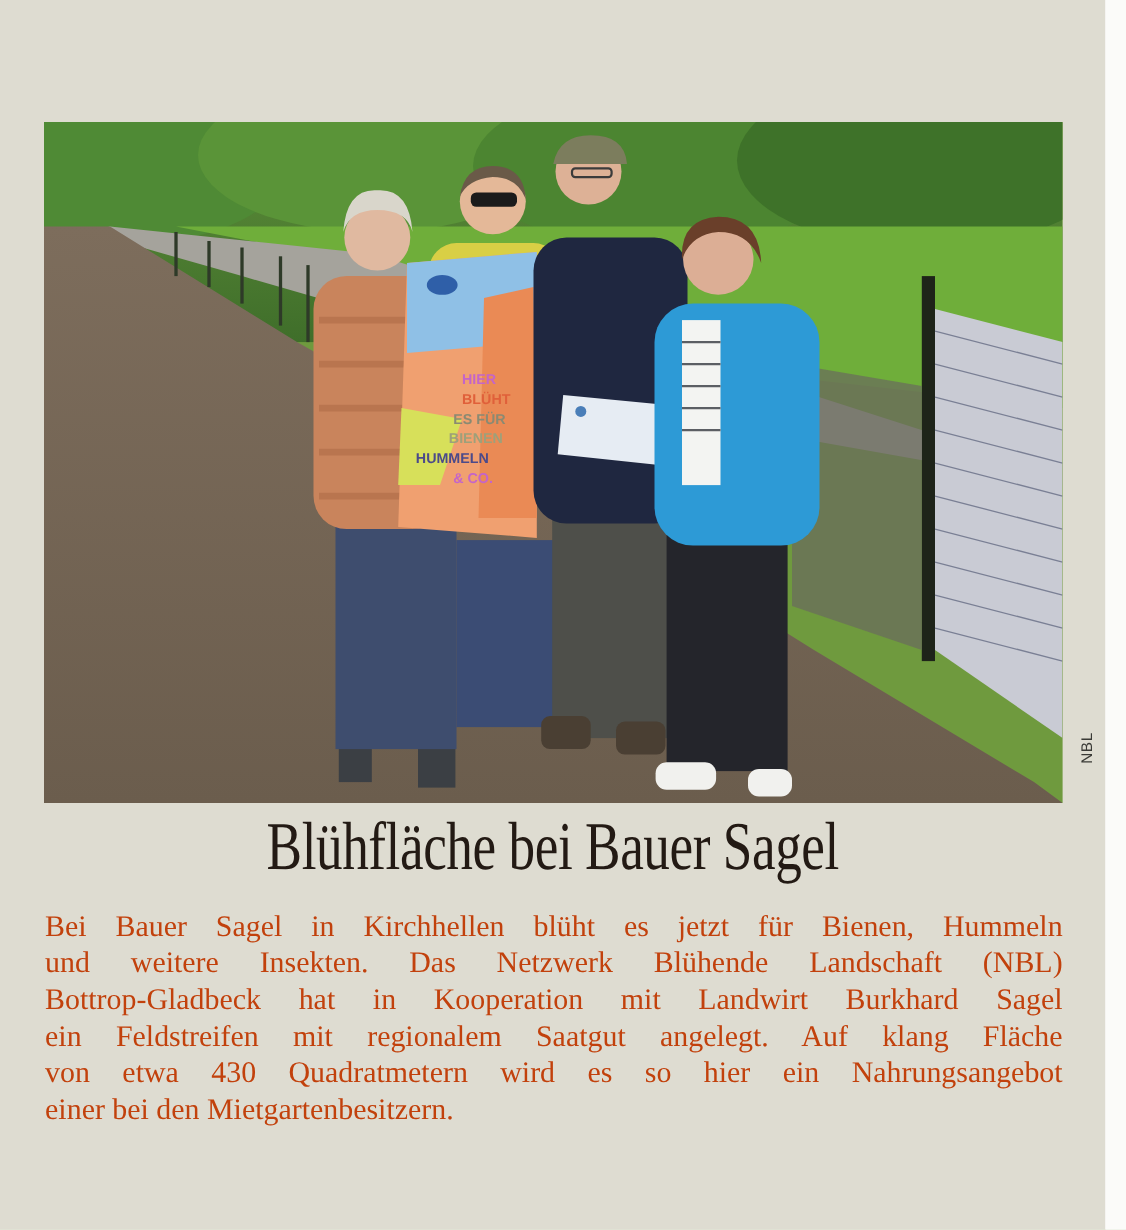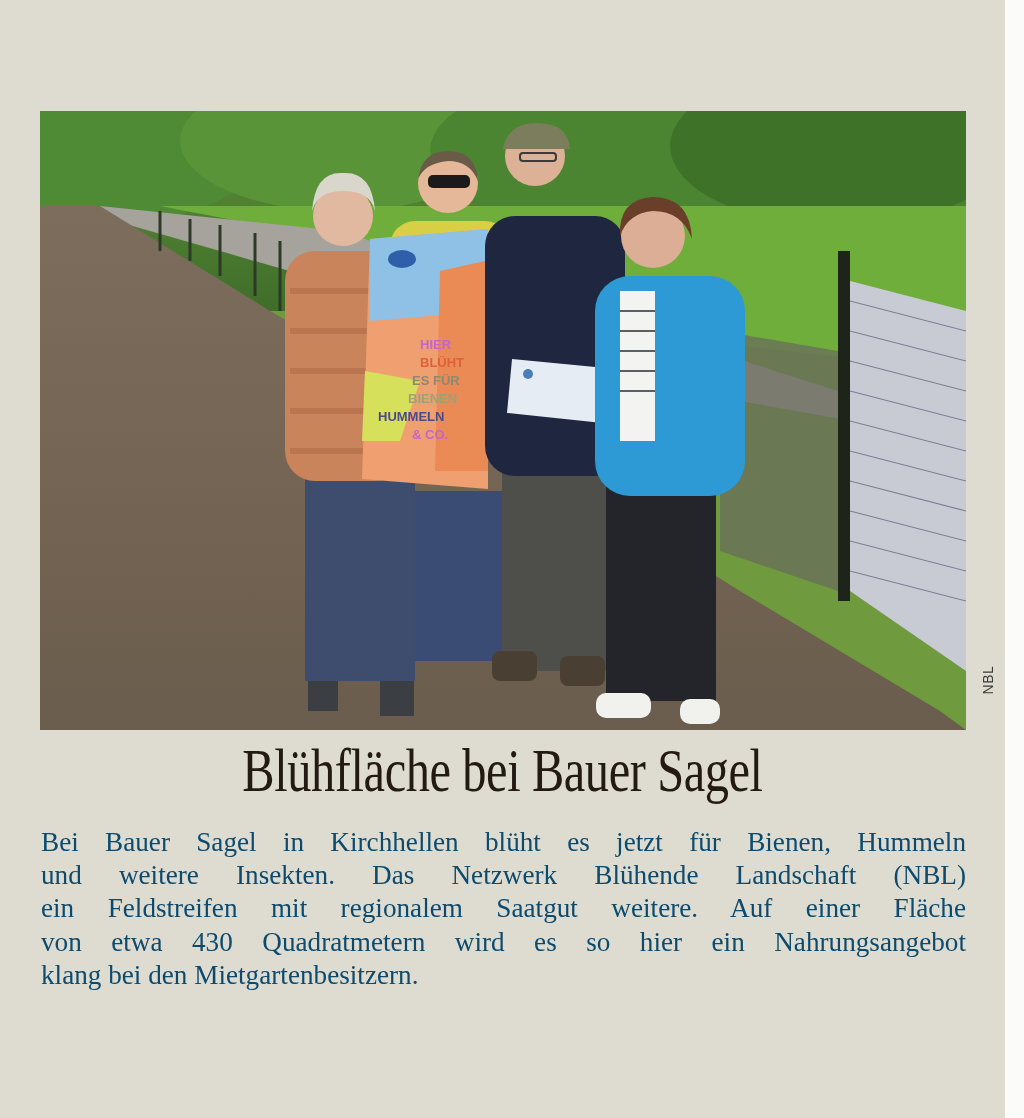--- a/index.html
+++ b/index.html
@@ -33,21 +33,21 @@
     .headline {
       position: absolute; left: 0; top: 730px; width: 1005px;
       text-align: center; margin: 0;
       font-family: "Liberation Serif", serif; font-weight: normal;
       font-size: 62px; line-height: 80px; color: #231a14;
       transform: scaleX(0.78); transform-origin: center;
       letter-spacing: -0.5px;
     }
     .body-text {
       position: absolute; left: 41px; top: 826px; width: 925px;
-      margin: 0; font-size: 27.2px; line-height: 33.2px; color: #0c4a6e;
+      margin: 0; font-size: 27.2px; line-height: 33.2px; color: #c2410c;
       text-align: justify; text-align-last: left;
     }
     .body-text .line { display: block; text-align: justify; text-align-last: justify; white-space: nowrap; }
     .body-text .line.last { text-align-last: left; }
   </style>
 </head>
 <body>
 
 <div class="paper">
 
@@ -174,19 +174,20 @@
     </svg>
   </div>
 
   <div class="credit">NBL</div>
 
   <h1 class="headline">Blühfläche bei Bauer Sagel</h1>
 
   <p class="body-text">
     <span class="line">Bei Bauer Sagel in Kirchhellen blüht es jetzt für Bienen, Hummeln</span>
     <span class="line">und weitere Insekten. Das Netzwerk Blühende Landschaft (NBL)</span>
-    <span class="line">ein Feldstreifen mit regionalem Saatgut weitere. Auf einer Fläche</span>
+    <span class="line">Bottrop-Gladbeck hat in Kooperation mit Landwirt Burkhard Sagel</span>
+    <span class="line">ein Feldstreifen mit regionalem Saatgut angelegt. Auf klang Fläche</span>
     <span class="line">von etwa 430 Quadratmetern wird es so hier ein Nahrungsangebot</span>
-    <span class="line last">klang bei den Mietgartenbesitzern.</span>
+    <span class="line last">einer bei den Mietgartenbesitzern.</span>
   </p>
 </div>
 
 <div class="right-strip"></div>
 
 </body></html>

